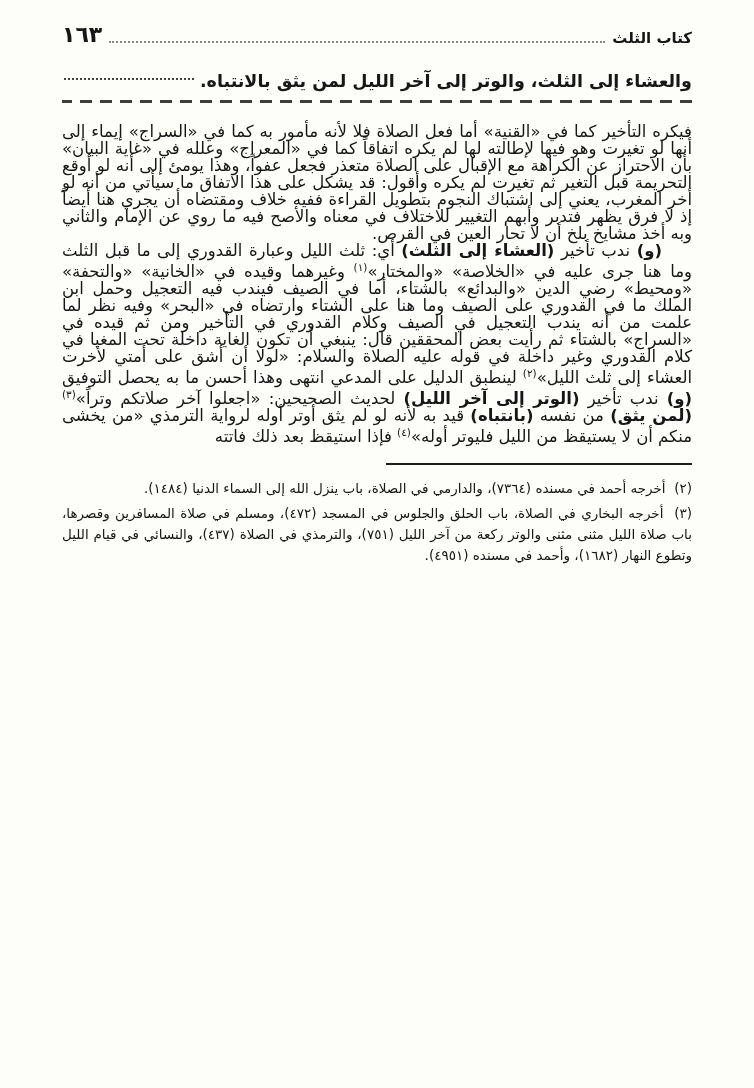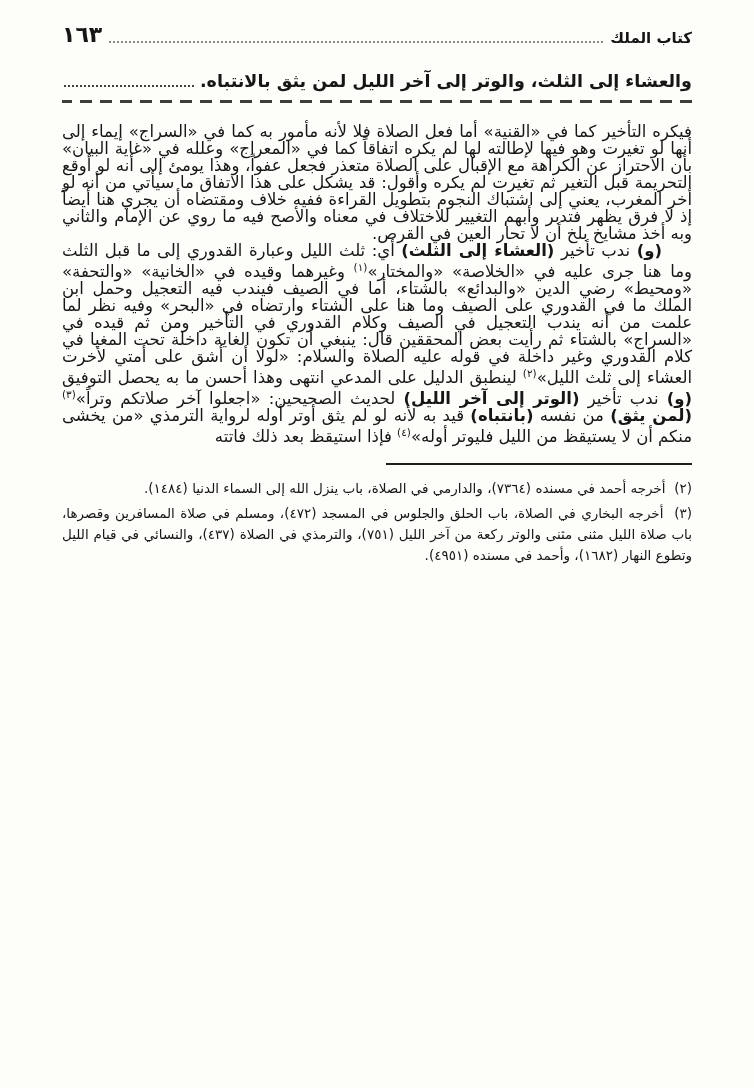--- a/index.html
+++ b/index.html
@@ -37,21 +37,21 @@
   }
   .leader-dots {
     flex: 1;
     border-bottom: 2px dotted #8a8a85;
     margin: 0 7px 4px 7px;
     height: 0;
   }
   
   .chapter-heading {
     display: flex;
-    align-items: flex-end;
+    align-items: center;
     font-size: 17.5px;
     font-weight: bold;
     margin-bottom: 9px;
   }
   .chapter-heading .heading-text { white-space: normal; }
   .chapter-heading .leader-dots {
     border-bottom: 2.5px dotted #44443f;
     margin: 0 6px 4px 2px;
     min-width: 60px;
   }
@@ -89,21 +89,21 @@
   .footnote { margin: 0 0 4px 0; }
   .fn-num { white-space: nowrap; }
   .fn-text {}
 </style>
 </head>
 <body>
 
 <div class="page">
 
   <header class="page-header">
-    <span class="book-title">كتاب الملك</span>
+    <span class="book-title">كتاب الثلث</span>
     <span class="leader-dots"></span>
     <span class="page-number">١٦٣</span>
   </header>
 
   <div class="chapter-heading">
     <span class="heading-text">والعشاء إلى الثلث، والوتر إلى آخر الليل لمن يثق بالانتباه.</span>
     <span class="leader-dots"></span>
   </div>
 
   <div class="dashed-separator"></div>

